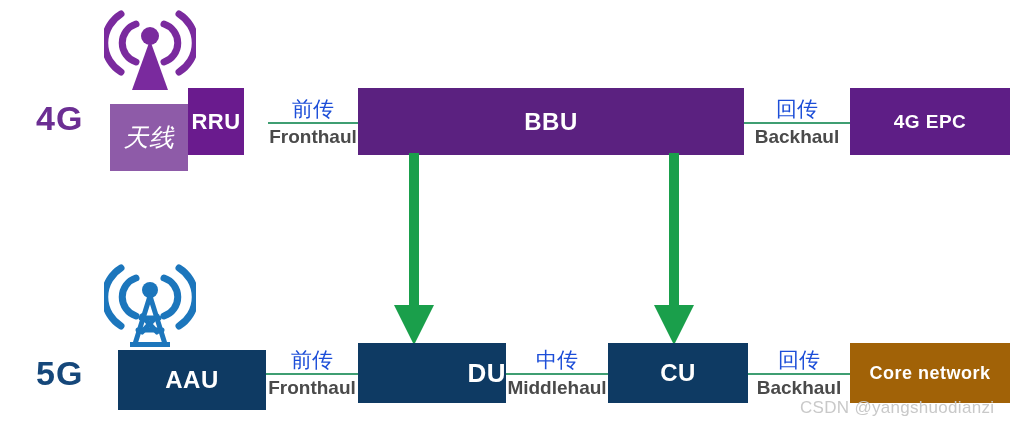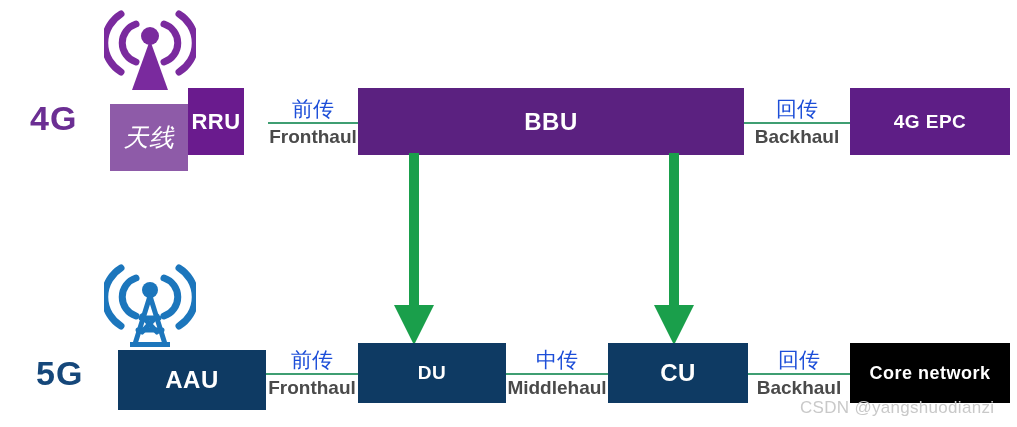--- a/index.html
+++ b/index.html
@@ -31,21 +31,21 @@
     white-space: nowrap;
   }
 
   
   .row-label {
     position: absolute;
     font-size: 34px;
     font-weight: bold;
     letter-spacing: 1px;
   }
-  .row-label.gen4 { color: #6B2E93; left: 30px; top: 99px; }
+  .row-label.gen4 { color: #6B2E93; left: 36px; top: 99px; }
   .row-label.gen5 { color: #15477A; left: 36px; top: 354px; }
 
   
   .box-antenna-4g {
     left: 110px; top: 104px; width: 78px; height: 67px;
     background: #8E5BA8;
     font-size: 25px;
     font-weight: normal;
     font-style: italic;
   }
@@ -67,30 +67,31 @@
 
   
   .box-aau {
     left: 118px; top: 350px; width: 148px; height: 60px;
     background: #0E3A63;
     font-size: 24px;
   }
   .box-du {
     left: 358px; top: 343px; width: 148px; height: 60px;
     background: #0E3A63;
-    font-size: 19px;
+    font-size: 26px;
+    justify-content: flex-end;
   }
   .box-cu {
     left: 608px; top: 343px; width: 140px; height: 60px;
     background: #0E3A63;
     font-size: 24px;
   }
   .box-core {
     left: 850px; top: 343px; width: 160px; height: 60px;
-    background: #000000;
+    background: #a16207;
     font-size: 18px;
   }
 
   
   .link {
     position: absolute;
     display: flex;
     flex-direction: column;
     align-items: center;
     justify-content: center;

